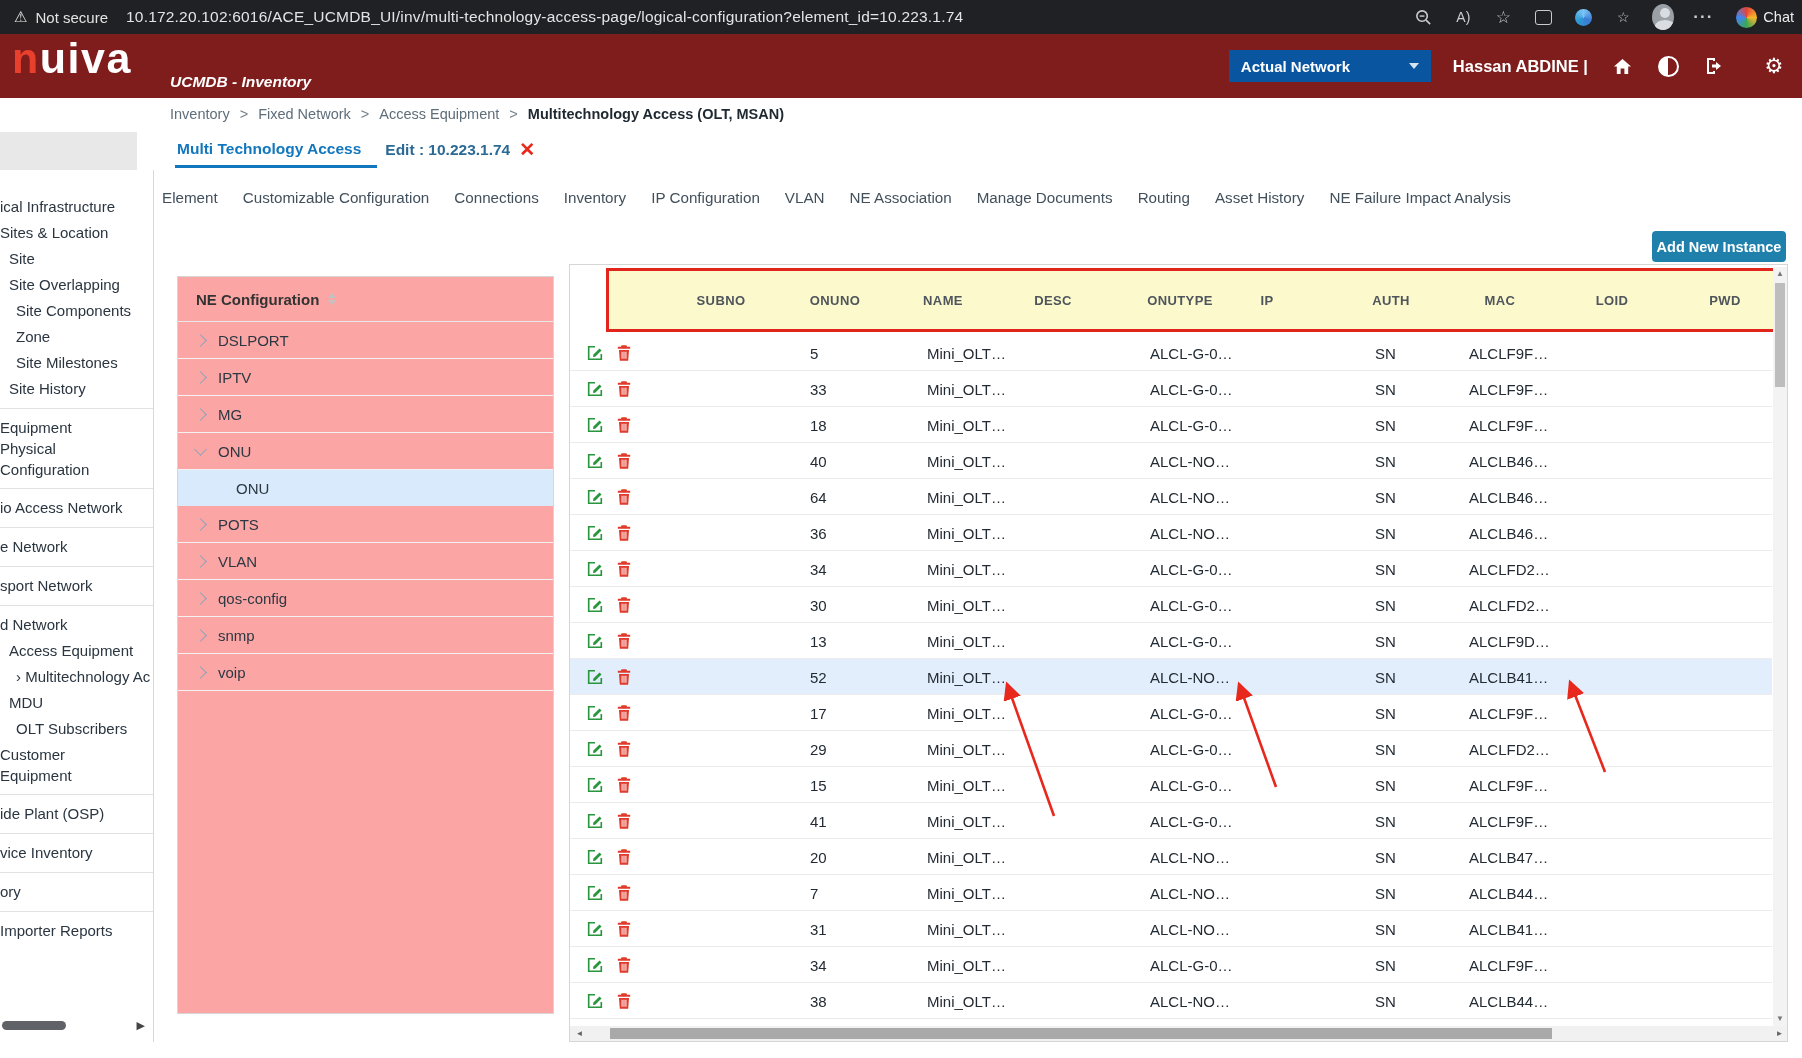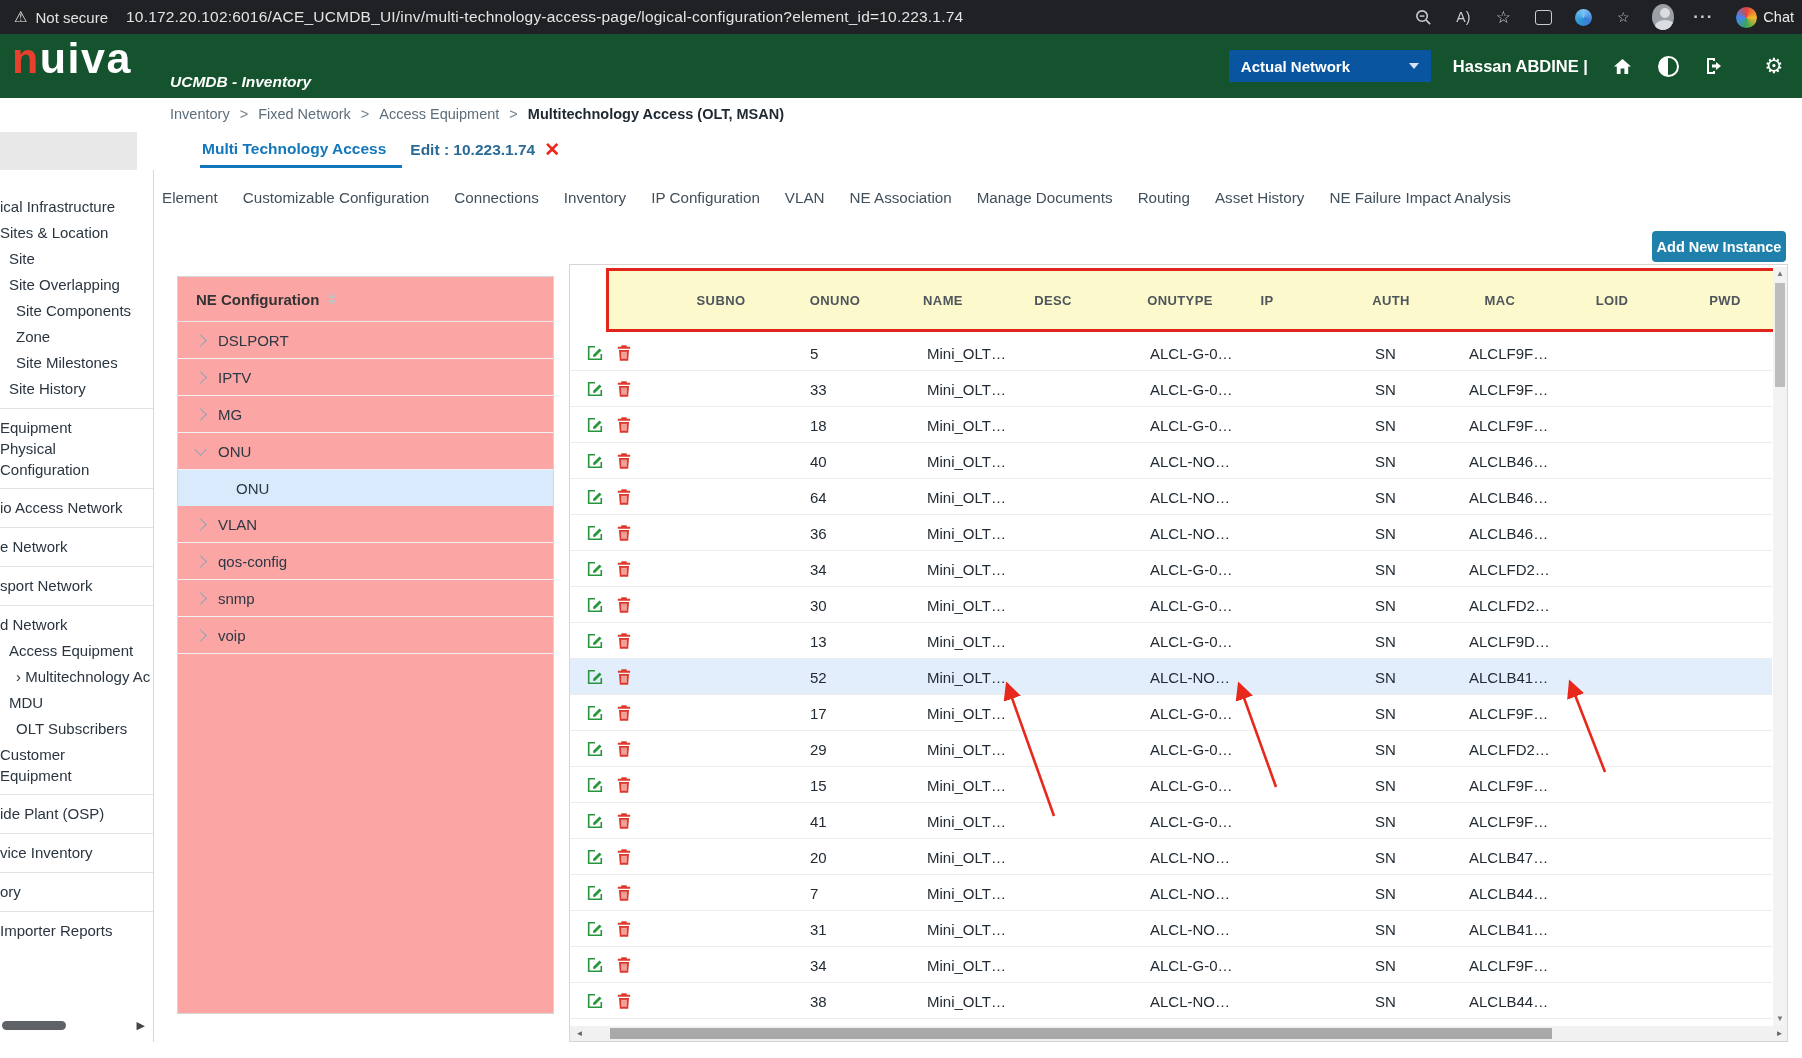--- a/index.html
+++ b/index.html
@@ -18,21 +18,21 @@
   .ext-icon{width:17px;height:17px;border-radius:50%;background:conic-gradient(#7cc4f5,#3a7bd5,#2e9bd6,#7cc4f5);}
   .avatar{width:26px;height:26px;border-radius:50%;background:#9aa0a6;position:relative;overflow:hidden;}
   .avatar::before{content:"";position:absolute;top:4px;left:8px;width:10px;height:10px;border-radius:50%;background:#d9dce0;}
   .avatar::after{content:"";position:absolute;top:16px;left:3px;width:20px;height:12px;border-radius:50%;background:#d9dce0;}
   .chat{display:flex;align-items:center;gap:6px;margin-left:4px;cursor:pointer;}
   .chat-logo{width:21px;height:21px;border-radius:50%;background:conic-gradient(#e4433a,#f7b529,#3aa757,#4285f4,#e4433a);}
   .chat-label{font-size:14.5px;color:#ececec;}
   .dots{letter-spacing:1px;font-weight:bold;}
 
   
-  .app-header{position:absolute;top:34px;left:0;width:100%;height:64px;background:#14532d;}
+  .app-header{position:absolute;top:34px;left:0;width:100%;height:64px;background:#7f1d1d;}
   .logo{position:absolute;left:12px;top:0px;font-size:43px;font-weight:bold;color:#fff;letter-spacing:1.5px;}
   .logo::first-letter{color:#e8402d;}
   .app-subtitle{position:absolute;left:170px;bottom:7px;color:#fff;font-style:italic;font-weight:bold;font-size:15.5px;}
   .hdr-right{position:absolute;right:16px;top:0;height:100%;display:flex;align-items:center;gap:22px;}
   .net-select{width:178px;height:32px;background:#0a55a0;display:flex;align-items:center;justify-content:space-between;
               padding:0 12px;color:#fff;font-weight:bold;font-size:15px;cursor:pointer;}
   .caret-down{width:0;height:0;border-left:5px solid transparent;border-right:5px solid transparent;border-top:6px solid #d7e4f0;}
   .user-name{color:#fff;font-weight:bold;font-size:16.5px;white-space:nowrap;}
   .hicon{display:flex;align-items:center;justify-content:center;width:24px;height:24px;cursor:pointer;color:#fff;font-size:21px;}
   .contrast-circle{width:17px;height:17px;border-radius:50%;border:2px solid #fff;
@@ -40,21 +40,21 @@
   .gear-gap{margin-left:14px;}
 
   
   .crumb-bar{position:absolute;top:98px;left:170px;height:31px;display:flex;align-items:center;
              font-size:14.5px;color:#5e6e7a;gap:10px;white-space:nowrap;}
   .crumb{cursor:pointer;}
   .crumb-sep{color:#75828c;}
   .crumb-current{color:#1d2830;font-weight:bold;}
 
   
-  .pagetabs{position:absolute;top:129px;left:177px;height:41px;display:flex;align-items:center;gap:24px;margin-left:25px;}
+  .pagetabs{position:absolute;top:129px;left:177px;height:41px;display:flex;align-items:center;gap:24px;}
   .page-tab{color:#1377bd;font-weight:bold;font-size:15.5px;position:relative;padding:10px 0 12px 0;cursor:pointer;}
   .page-tab::after{content:"";position:absolute;left:-2px;right:-16px;bottom:2px;height:3px;background:#1377bd;}
   .edit-wrap{display:flex;align-items:center;gap:9px;}
   .edit-label{color:#2c6a96;font-size:15.5px;font-weight:bold;}
   .close-x{color:#e8281c;font-weight:bold;font-size:19px;cursor:pointer;line-height:1;}
 
   
   .tabbar{position:absolute;top:170px;left:162px;right:0;height:54px;display:flex;align-items:center;gap:25px;
           font-size:15.2px;color:#42505c;overflow:visible;}
   .tab{white-space:nowrap;cursor:pointer;}
@@ -300,20 +300,24 @@
           <span class="chev"></span>
           <span>MG</span>
         </div>
         <div class="tree-item">
           <span class="chev down"></span>
           <span>ONU</span>
         </div>
         <div class="tree-child selected">ONU</div>
         <div class="tree-item">
           <span class="chev"></span>
+          <span>POTS</span>
+        </div>
+        <div class="tree-item">
+          <span class="chev"></span>
           <span>VLAN</span>
         </div>
         <div class="tree-item">
           <span class="chev"></span>
           <span>qos-config</span>
         </div>
         <div class="tree-item">
           <span class="chev"></span>
           <span>snmp</span>
         </div>

